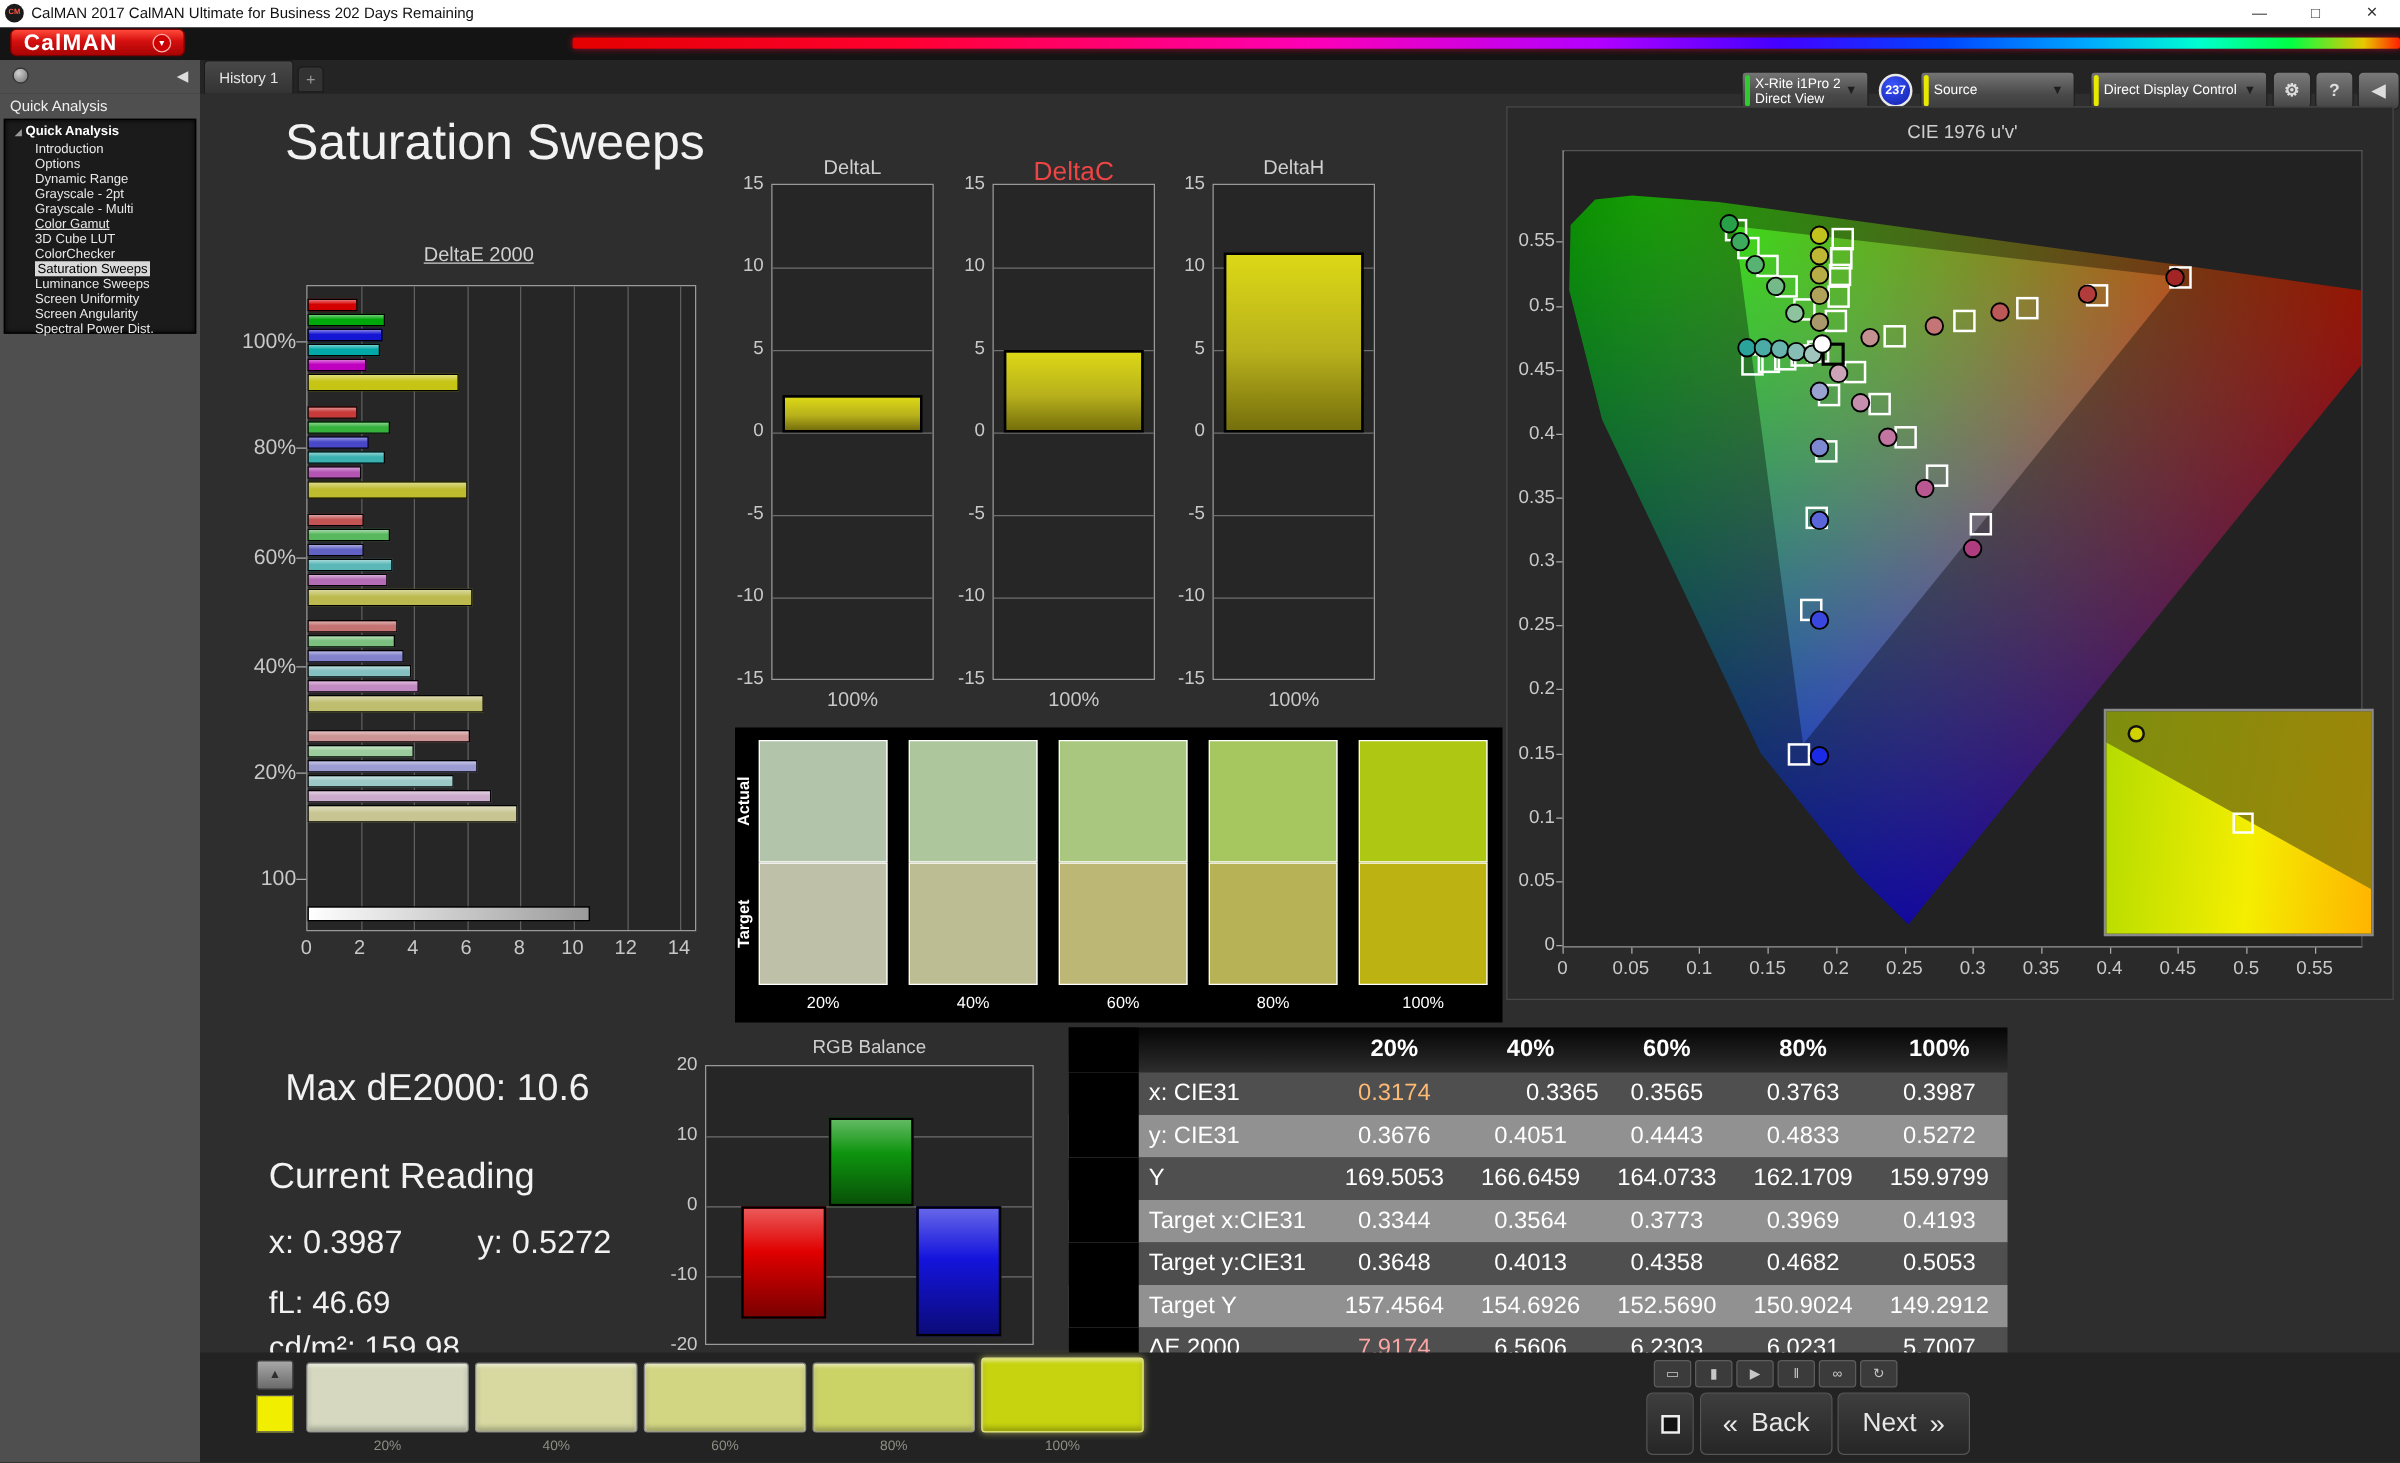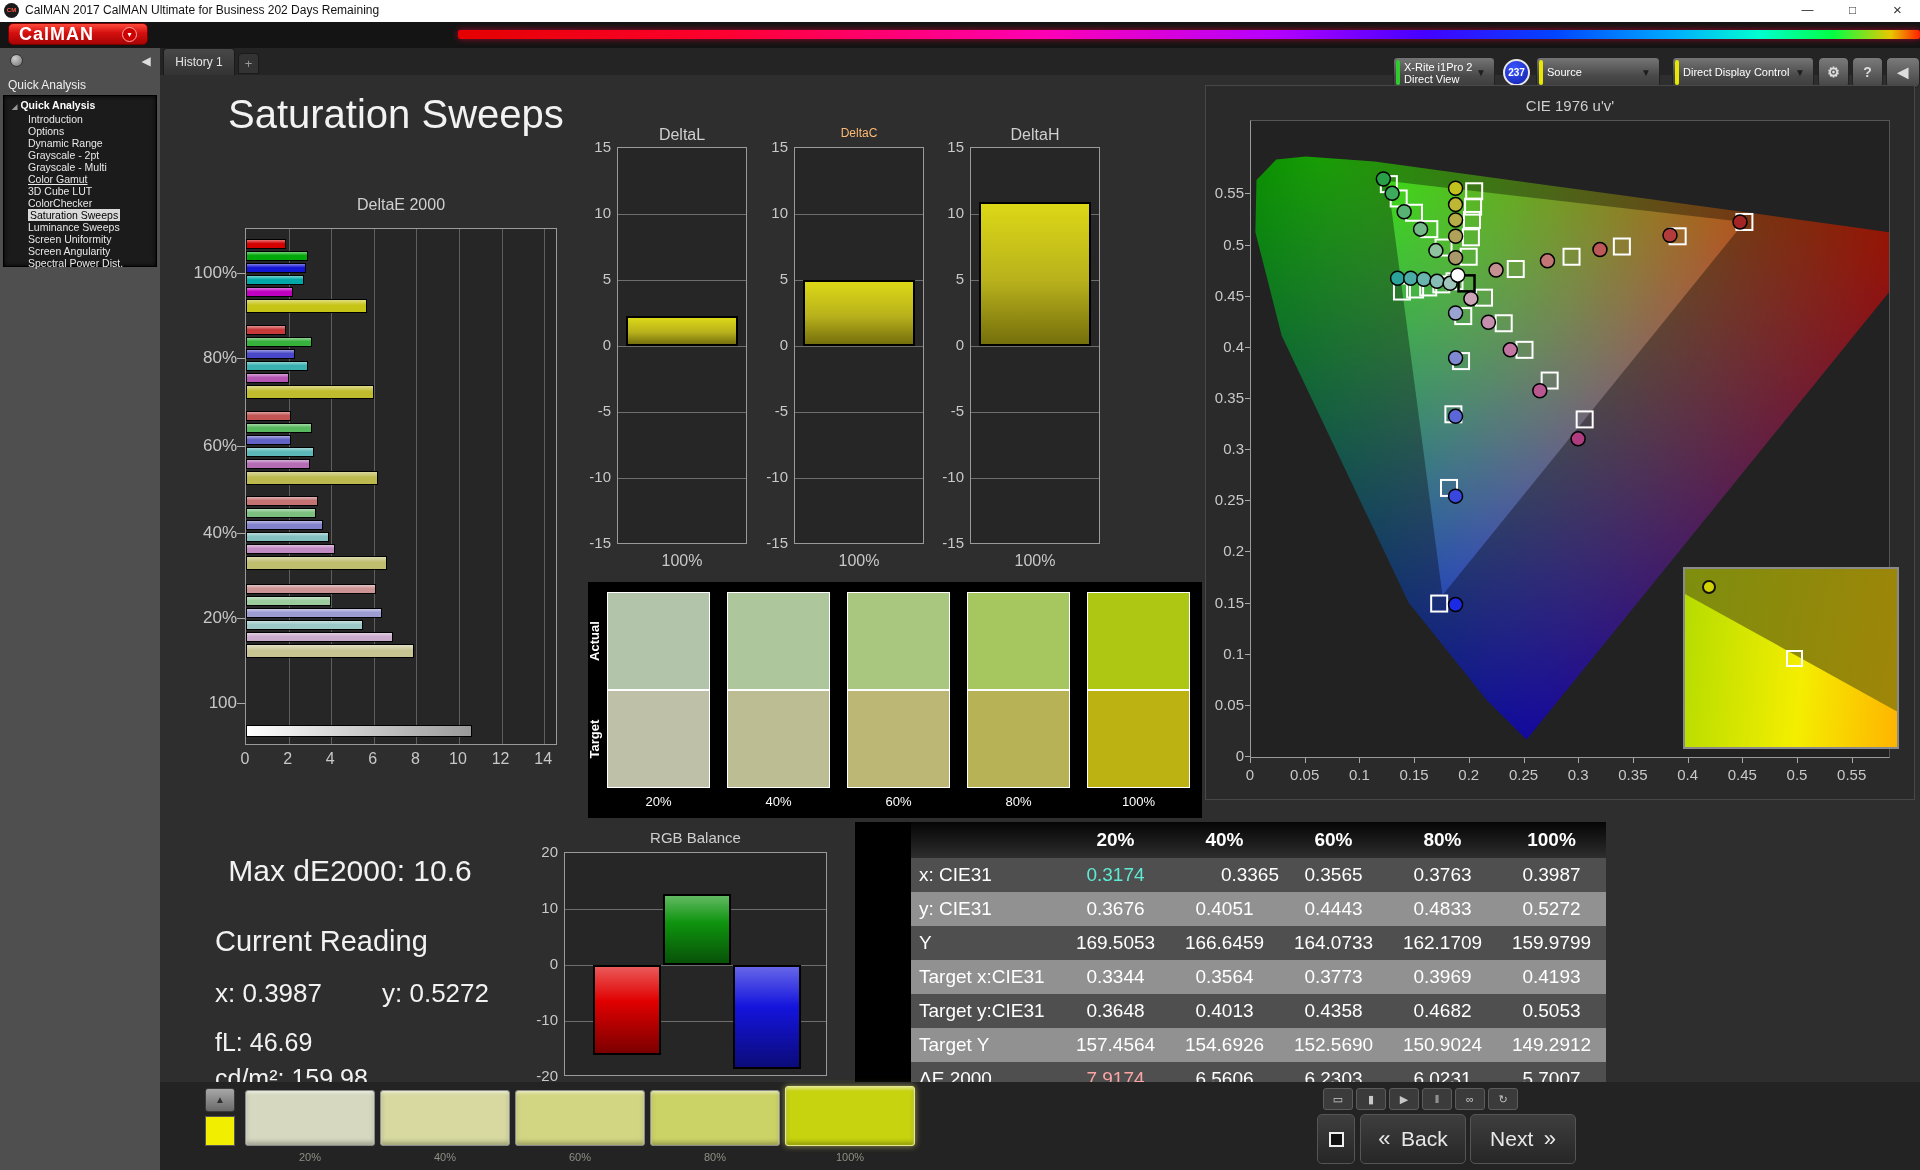--- a/index.html
+++ b/index.html
@@ -133,21 +133,21 @@
       <div class="tree-item" style="top: 101px; left: 24px;"><span class="lbl">ColorChecker</span></div>
       <div class="tree-item sel" style="top: 113px; left: 24px;"><span class="lbl">Saturation Sweeps</span></div>
       <div class="tree-item" style="top: 125px; left: 24px;"><span class="lbl">Luminance Sweeps</span></div>
       <div class="tree-item" style="top: 137px; left: 24px;"><span class="lbl">Screen Uniformity</span></div>
       <div class="tree-item" style="top: 149px; left: 24px;"><span class="lbl">Screen Angularity</span></div>
       <div class="tree-item" style="top: 161px; left: 24px;"><span class="lbl">Spectral Power Dist.</span></div>
     </div>
 
   <div class="abs" id="page-title">Saturation Sweeps</div>
 
-  <div class="chart-title" style="left:245px;top:196px;width:312px;">DeltaE 2000</div>
+  <div class="chart-title" style="left:227px;top:196px;width:312px;text-decoration:underline;">DeltaE 2000</div>
   <div class="plot" id="de-plot" style="left:245px;top:228px;width:312px;height:517px;">
       <div style="position: absolute; left: 42.6px; top: 0px; width: 1px; height: 515px; background: rgb(95, 95, 95);"></div>
       <div style="position: absolute; left: 85.2px; top: 0px; width: 1px; height: 515px; background: rgb(95, 95, 95);"></div>
       <div style="position: absolute; left: 127.8px; top: 0px; width: 1px; height: 515px; background: rgb(95, 95, 95);"></div>
       <div style="position: absolute; left: 170.4px; top: 0px; width: 1px; height: 515px; background: rgb(95, 95, 95);"></div>
       <div style="position: absolute; left: 213px; top: 0px; width: 1px; height: 515px; background: rgb(95, 95, 95);"></div>
       <div style="position: absolute; left: 255.6px; top: 0px; width: 1px; height: 515px; background: rgb(95, 95, 95);"></div>
       <div style="position: absolute; left: 298.2px; top: 0px; width: 1px; height: 515px; background: rgb(95, 95, 95);"></div>
       <div style="position: absolute; left: 0px; top: 10px; width: 40.47px; height: 10px; background: linear-gradient(rgba(255, 255, 255, 0.45), rgba(255, 255, 255, 0) 45%), rgb(212, 0, 0); border: 1px solid rgb(0, 0, 0);"></div>
       <div style="position: absolute; left: 0px; top: 22px; width: 61.77px; height: 10px; background: linear-gradient(rgba(255, 255, 255, 0.45), rgba(255, 255, 255, 0) 45%), rgb(0, 168, 10); border: 1px solid rgb(0, 0, 0);"></div>
@@ -410,21 +410,21 @@
         <div style="position: absolute; left: 0px; top: 0px; width: 56px; height: 36px; background: rgb(0, 0, 0);"></div>
         <div style="position: absolute; left: 206px; top: 0px; width: 109px; height: 36px; color: rgb(255, 255, 255); font-size: 19px; font-weight: bold; text-align: center; line-height: 36px;">20%</div>
         <div style="position: absolute; left: 315px; top: 0px; width: 109px; height: 36px; color: rgb(255, 255, 255); font-size: 19px; font-weight: bold; text-align: center; line-height: 36px;">40%</div>
         <div style="position: absolute; left: 424px; top: 0px; width: 109px; height: 36px; color: rgb(255, 255, 255); font-size: 19px; font-weight: bold; text-align: center; line-height: 36px;">60%</div>
         <div style="position: absolute; left: 533px; top: 0px; width: 109px; height: 36px; color: rgb(255, 255, 255); font-size: 19px; font-weight: bold; text-align: center; line-height: 36px;">80%</div>
         <div style="position: absolute; left: 642px; top: 0px; width: 109px; height: 36px; color: rgb(255, 255, 255); font-size: 19px; font-weight: bold; text-align: center; line-height: 36px;">100%</div>
       </div>
       <div style="position: absolute; left: 0px; top: 36px; width: 751px; height: 34px; background: rgb(79, 79, 79);">
         <div style="position: absolute; left: 0px; top: 0px; width: 56px; height: 34px; background: rgb(0, 0, 0);"></div>
         <div style="position: absolute; left: 64px; top: 0px; width: 142px; height: 34px; color: rgb(255, 255, 255); font-size: 19px; line-height: 34px;">x: CIE31</div>
-        <div style="position: absolute; left: 206px; top: 0px; width: 109px; height: 34px; color: #5eead4; font-size: 19px; text-align: center; line-height: 34px;">0.3174</div>
+        <div style="position: absolute; left: 206px; top: 0px; width: 109px; height: 34px; color: #fdba74; font-size: 19px; text-align: center; line-height: 34px;">0.3174</div>
         <div style="position: absolute; left: 315px; top: 0px; width: 109px; height: 34px; color: rgb(255, 255, 255); font-size: 19px; text-align: right; line-height: 34px;">0.3365</div>
         <div style="position: absolute; left: 424px; top: 0px; width: 109px; height: 34px; color: rgb(255, 255, 255); font-size: 19px; text-align: center; line-height: 34px;">0.3565</div>
         <div style="position: absolute; left: 533px; top: 0px; width: 109px; height: 34px; color: rgb(255, 255, 255); font-size: 19px; text-align: center; line-height: 34px;">0.3763</div>
         <div style="position: absolute; left: 642px; top: 0px; width: 109px; height: 34px; color: rgb(255, 255, 255); font-size: 19px; text-align: center; line-height: 34px;">0.3987</div>
       </div>
       <div style="position: absolute; left: 0px; top: 70px; width: 751px; height: 34px; background: rgb(145, 145, 145);">
         <div style="position: absolute; left: 0px; top: 0px; width: 56px; height: 34px; background: rgb(0, 0, 0);"></div>
         <div style="position: absolute; left: 64px; top: 0px; width: 142px; height: 34px; color: rgb(255, 255, 255); font-size: 19px; line-height: 34px;">y: CIE31</div>
         <div style="position: absolute; left: 206px; top: 0px; width: 109px; height: 34px; color: rgb(255, 255, 255); font-size: 19px; text-align: center; line-height: 34px;">0.3676</div>
         <div style="position: absolute; left: 315px; top: 0px; width: 109px; height: 34px; color: rgb(255, 255, 255); font-size: 19px; text-align: center; line-height: 34px;">0.4051</div>
@@ -523,21 +523,21 @@
       <div style="position: absolute; left: 8px; top: 168px; width: 112px; height: 30px; background: linear-gradient(rgb(220, 216, 22) 0%, rgb(184, 177, 28) 55%, rgb(117, 111, 12) 100%); border: 2px solid rgb(0, 0, 0);"></div>
     </div>
     <div style="position: absolute; left: 575px; top: 138px; width: 36px; text-align: right; color: rgb(200, 200, 200); font-size: 15px;">15</div>
     <div style="position: absolute; left: 575px; top: 204px; width: 36px; text-align: right; color: rgb(200, 200, 200); font-size: 15px;">10</div>
     <div style="position: absolute; left: 575px; top: 270px; width: 36px; text-align: right; color: rgb(200, 200, 200); font-size: 15px;">5</div>
     <div style="position: absolute; left: 575px; top: 336px; width: 36px; text-align: right; color: rgb(200, 200, 200); font-size: 15px;">0</div>
     <div style="position: absolute; left: 575px; top: 402px; width: 36px; text-align: right; color: rgb(200, 200, 200); font-size: 15px;">-5</div>
     <div style="position: absolute; left: 575px; top: 468px; width: 36px; text-align: right; color: rgb(200, 200, 200); font-size: 15px;">-10</div>
     <div style="position: absolute; left: 575px; top: 534px; width: 36px; text-align: right; color: rgb(200, 200, 200); font-size: 15px;">-15</div>
     <div style="position: absolute; left: 617px; top: 552px; width: 130px; text-align: center; color: rgb(200, 200, 200); font-size: 16px;">100%</div>
-    <div style="position: absolute; left: 794px; top: 126px; width: 130px; text-align: center; color: #fdba74; font-size: 12px;">DeltaC</div>
+    <div style="position: absolute; left: 794px; top: 126px; width: 130px; text-align: center; color: #ef4444; font-size: 21px;">DeltaC</div>
     <div style="position: absolute; left: 794px; top: 147px; width: 130px; height: 397px; background: rgb(38, 38, 38); border: 1px solid rgb(154, 154, 154);">
       <div style="position: absolute; left: 0px; top: 66px; width: 128px; height: 1px; background: rgb(110, 110, 110);"></div>
       <div style="position: absolute; left: 0px; top: 132px; width: 128px; height: 1px; background: rgb(110, 110, 110);"></div>
       <div style="position: absolute; left: 0px; top: 198px; width: 128px; height: 1px; background: rgb(110, 110, 110);"></div>
       <div style="position: absolute; left: 0px; top: 264px; width: 128px; height: 1px; background: rgb(110, 110, 110);"></div>
       <div style="position: absolute; left: 0px; top: 330px; width: 128px; height: 1px; background: rgb(110, 110, 110);"></div>
       <div style="position: absolute; left: 8px; top: 132px; width: 112px; height: 66px; background: linear-gradient(rgb(220, 216, 22) 0%, rgb(184, 177, 28) 55%, rgb(117, 111, 12) 100%); border: 2px solid rgb(0, 0, 0);"></div>
     </div>
     <div style="position: absolute; left: 752px; top: 138px; width: 36px; text-align: right; color: rgb(200, 200, 200); font-size: 15px;">15</div>
     <div style="position: absolute; left: 752px; top: 204px; width: 36px; text-align: right; color: rgb(200, 200, 200); font-size: 15px;">10</div>

